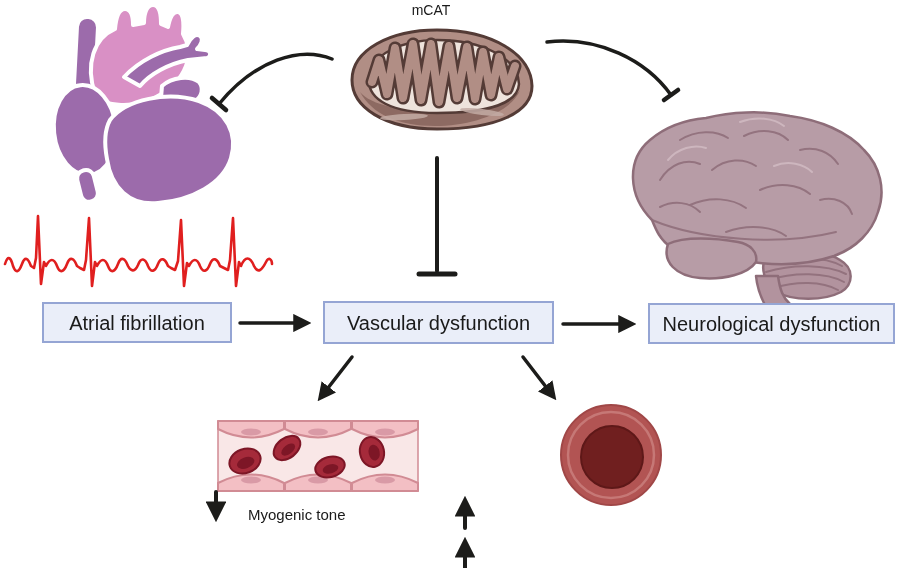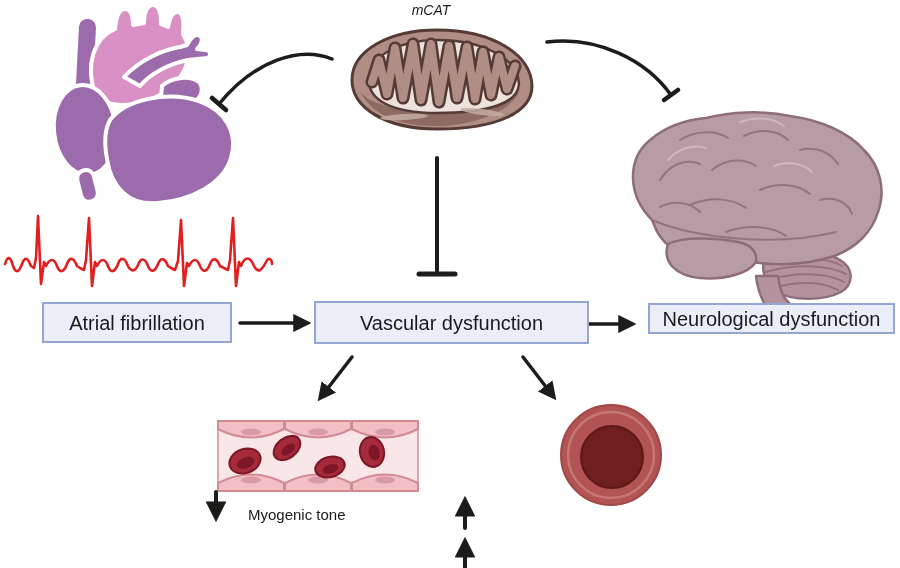--- a/index.html
+++ b/index.html
@@ -10,25 +10,25 @@
   }
   .art{position:absolute;left:0;top:0;}
   .node{
     position:absolute;box-sizing:border-box;
     background:var(--box-fill,#eaeef9);
     border:2px solid var(--box-border,#95a5d4);
     display:flex;align-items:center;justify-content:center;
     font-size:20px;line-height:1;white-space:nowrap;
   }
   .lbl{position:absolute;font-size:15px;line-height:18px;white-space:nowrap;}
-  .lbl.center{text-align:center;font-style:italic;}
+  .lbl.center{text-align:center;}
   #mcat-label{left:381px;top:1px;width:100px;font-size:14px;}
   #node-af{left:42px;top:302px;width:190px;height:41px;}
-  #node-vd{left:314px;top:301px;width:275px;height:43px;}
-  #node-nd{left:648px;top:303px;width:247px;height:31px;}
+  #node-vd{left:323px;top:301px;width:231px;height:43px;}
+  #node-nd{left:648px;top:303px;width:247px;height:41px;}
   #myogenic-label{left:236px;top:506px;margin-left:12px;}
   #vesselwall-label{left:498px;top:508px;width:200px;}
   #enlarged-label{left:482px;top:541px;}
 
   
   .purple{fill:var(--heart-purple);stroke:#fff;stroke-width:4;stroke-linejoin:round;}
   .pinkp{fill:var(--heart-pink);stroke:#fff;stroke-width:4;stroke-linejoin:round;}
   .ecg{stroke:var(--ecg-red);stroke-width:2.6;fill:none;stroke-linejoin:round;stroke-linecap:round;}
   .arrowline{stroke:var(--arrow-black);stroke-width:3.5;fill:none;stroke-linecap:round;}
   .tbar{stroke:var(--arrow-black);stroke-width:4.6;fill:none;stroke-linecap:round;}

